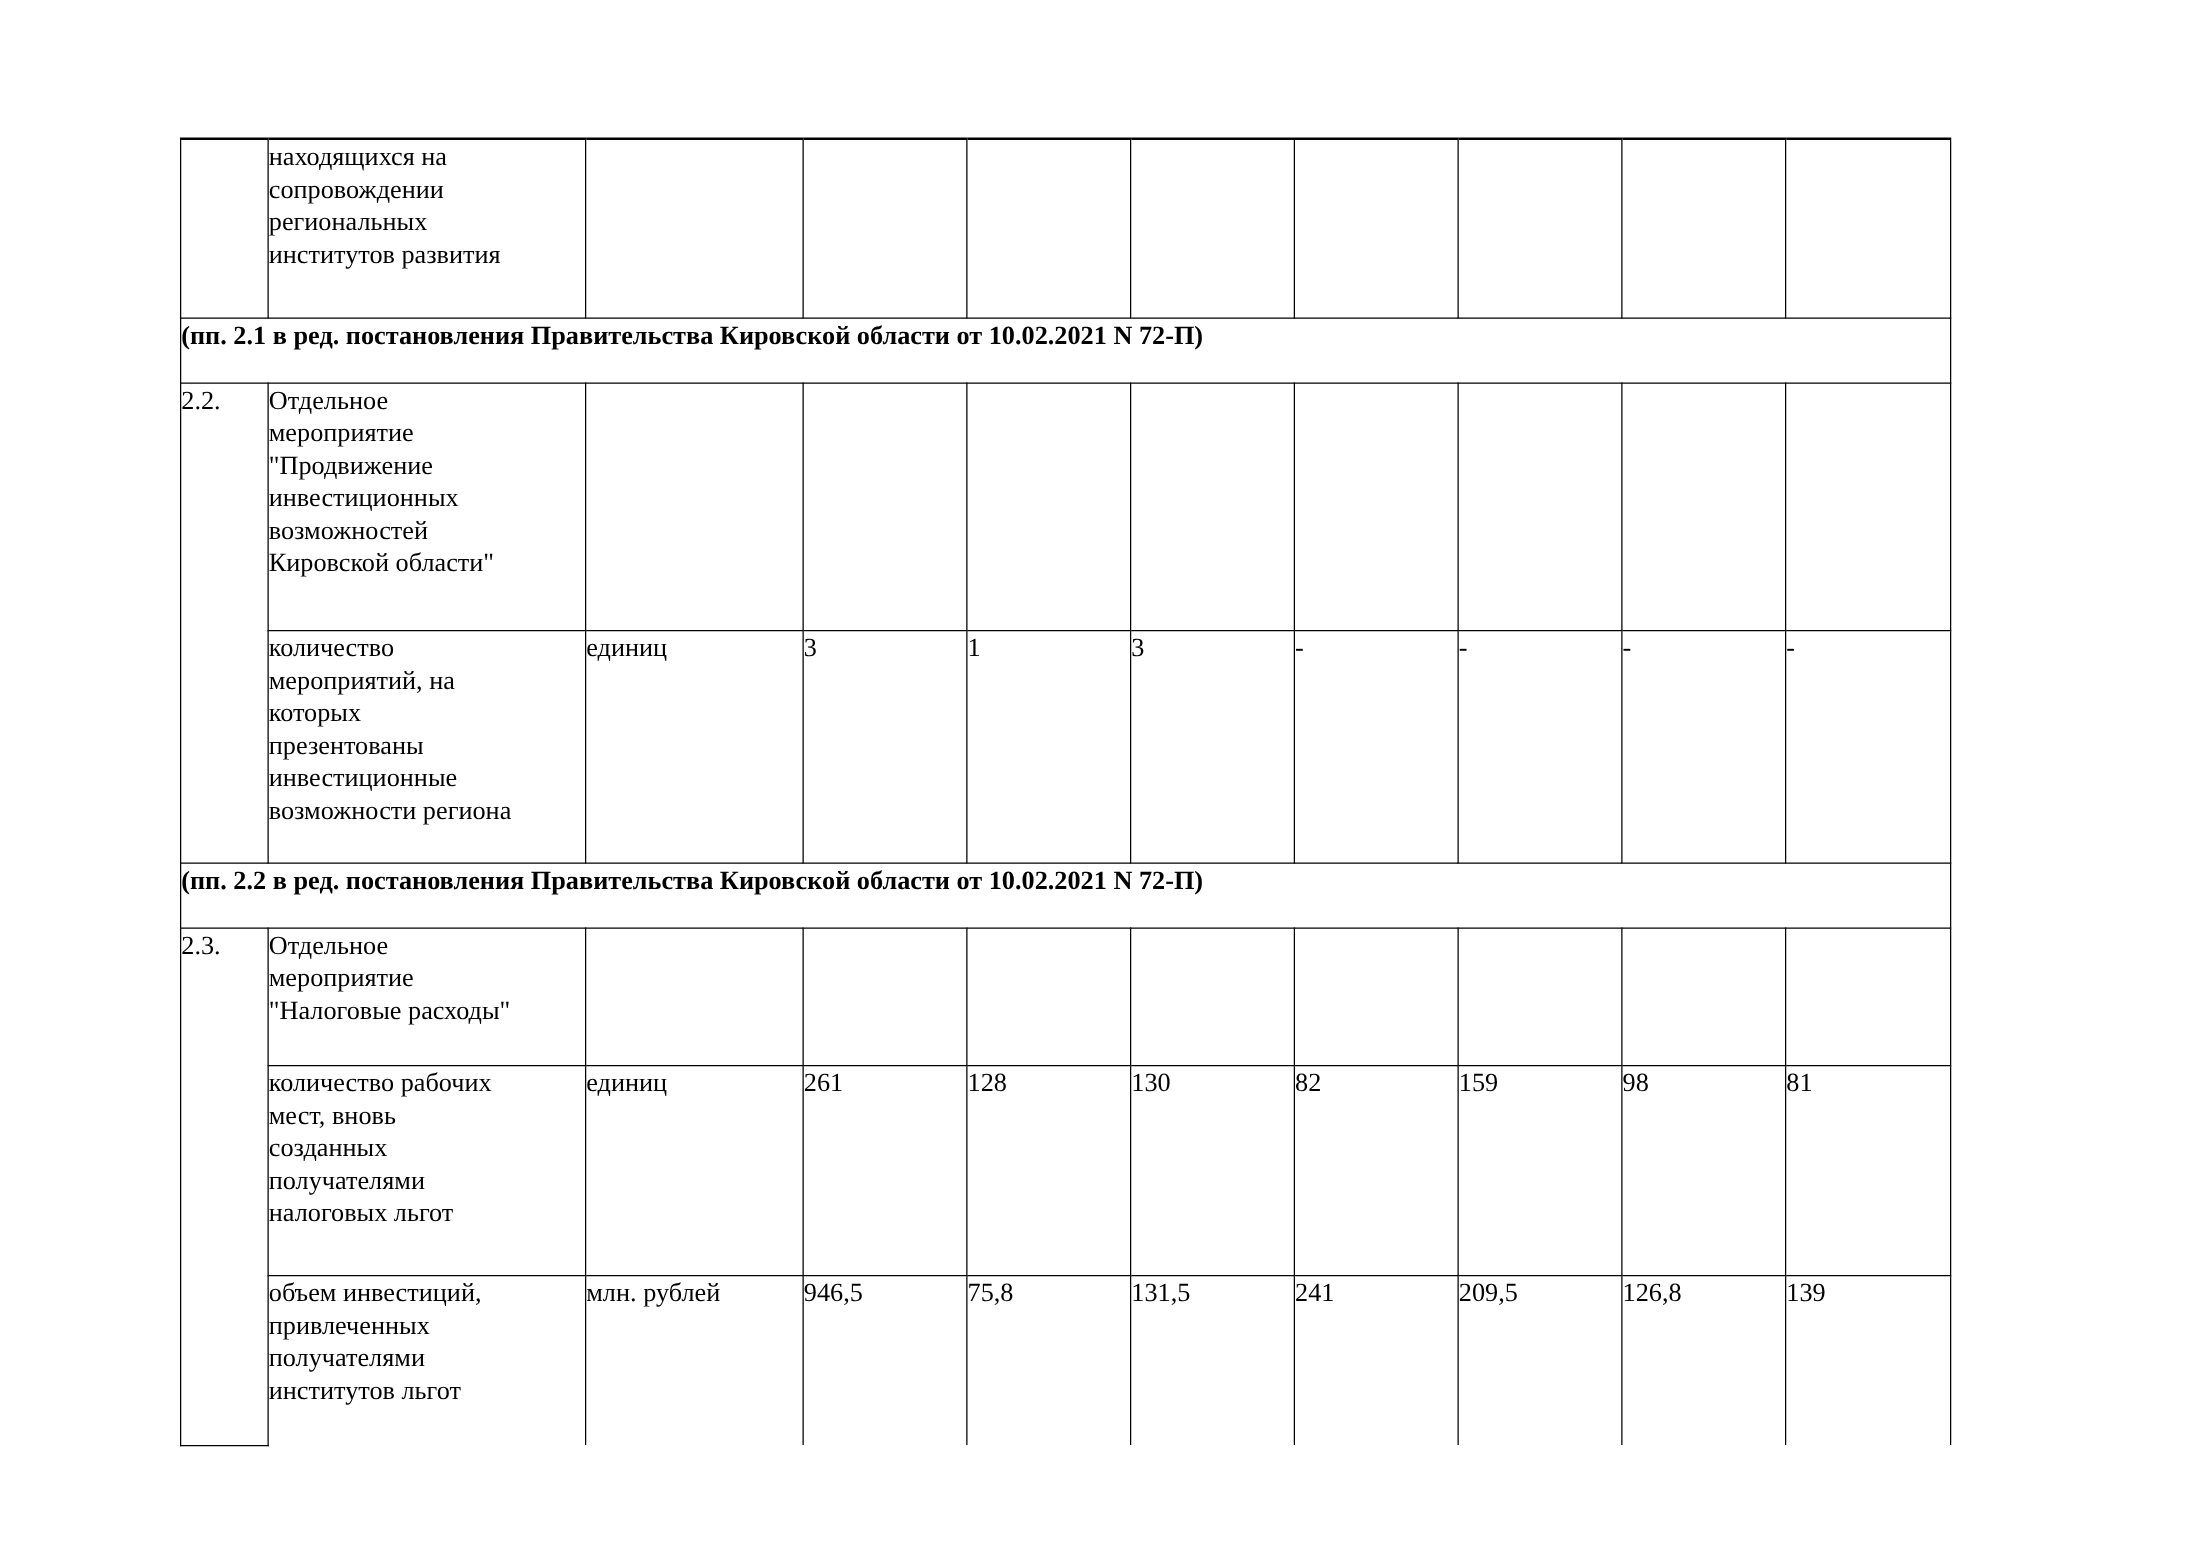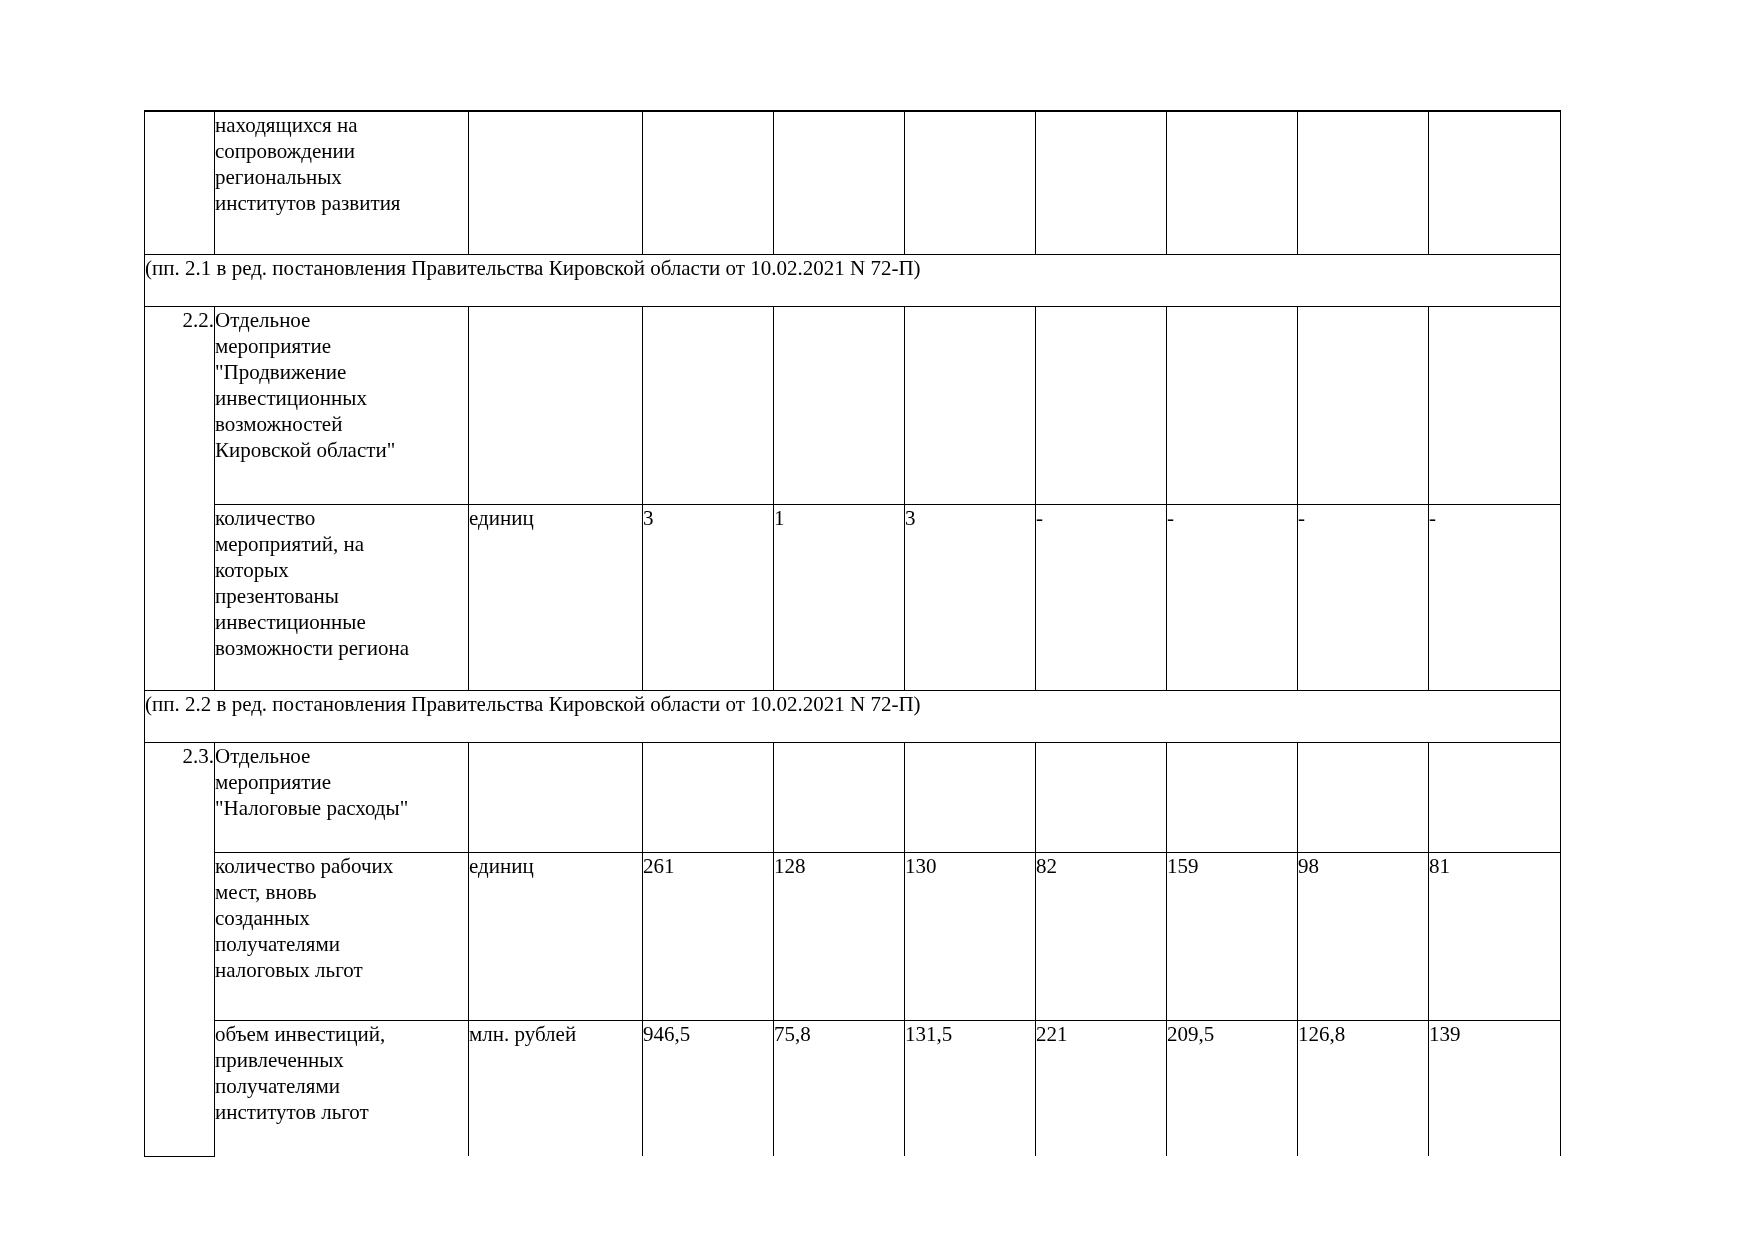--- a/index.html
+++ b/index.html
@@ -33,30 +33,31 @@
     overflow: hidden;
     margin-left: 40px;
   }
   tr.top-row td { border-top: 2px solid #000000; }
   td.name {
     padding: 12px 8px 0 8px;
     white-space: pre-line;
     text-align: left;
   }
   td.num {
-    text-align: right;
+    text-align: left;
     padding-top: 12px;
   }
   td.unit, td.val {
     text-align: left;
     padding-top: 12px;
   }
   td.note {
     padding: 8px 0 0 4px;
     text-align: left;
+    font-weight: bold;
   }
   tr.last td, td.no-bottom { border-bottom: none; font-family: Liberation Serif, serif; }
 </style>
 </head>
 <body>
 
 <div class="page">
   <table class="doc">
     <colgroup>
       <col style="width:70px">
@@ -164,20 +165,20 @@
 
     <tr class="last" style="height:136px">
       <td class="name">объем инвестиций,
 привлеченных
 получателями
 институтов льгот</td>
       <td class="unit">млн. рублей</td>
       <td class="val">946,5</td>
       <td class="val">75,8</td>
       <td class="val">131,5</td>
-      <td class="val">221</td>
+      <td class="val">241</td>
       <td class="val">209,5</td>
       <td class="val">126,8</td>
       <td class="val">139</td>
     </tr>
   </tbody>
     </table>
 </div>
 
 </body></html>

